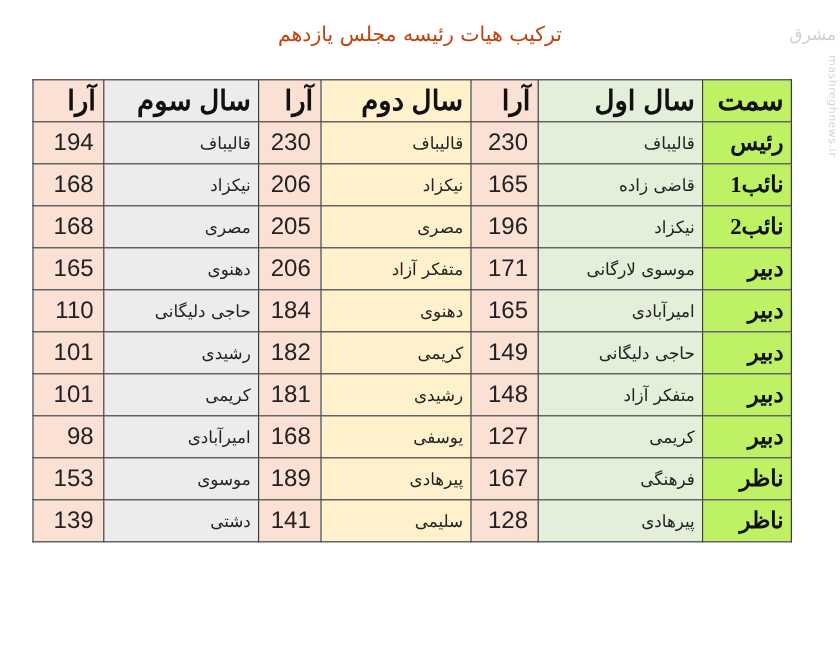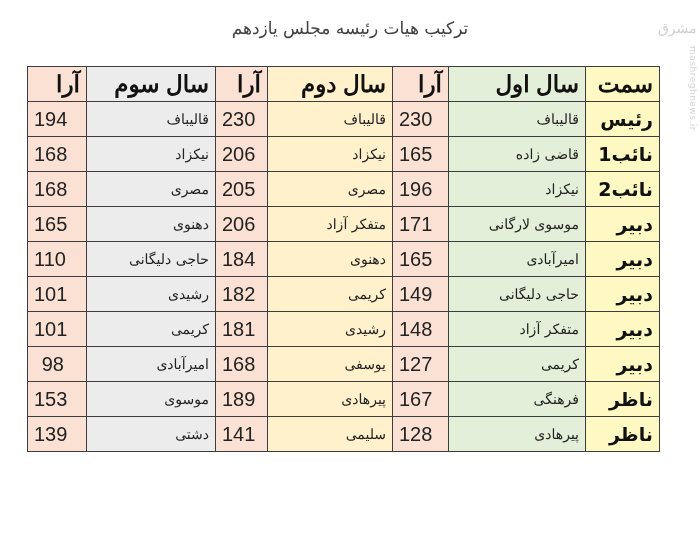--- a/index.html
+++ b/index.html
@@ -1,42 +1,42 @@
 <!DOCTYPE html>
 <html><head>
 <meta charset="utf-8">
 <style>
   html, body { margin:0; padding:0; background:#ffffff; }
   body { width:700px; height:559px; position:relative; overflow:hidden;
          font-family: "DejaVu Sans", sans-serif; }
   .title { position:absolute; top:18px; left:0; width:700px; text-align:center;
-           font-family:"DejaVu Serif", serif; font-size:17px; color:#404040; direction:rtl; }
+           font-family:"DejaVu Serif", serif; font-size:17px; color:#c2410c; direction:rtl; }
   .watermark { position:absolute; top:6px; right:4px; width:40px; height:58px; }
   .wm-logo { position:absolute; top:14px; left:2px; font-family:"DejaVu Serif", serif;
              font-size:14px; color:#cfcfcf; direction:rtl; }
   .wm-text { position:absolute; top:40px; right:-2px; writing-mode:vertical-rl;
              font-size:9px; color:#d6d6d6; letter-spacing:0.5px; font-family:"DejaVu Sans", sans-serif; }
   table { position:absolute; top:66px; left:27px; border-collapse:collapse;
           table-layout:fixed; width:632px; }
   td, th { border:1.5px solid #3d3d3d; height:34px; padding:0 6px; overflow:hidden;
            white-space:nowrap; }
   th { font-weight:bold; font-size:23px; text-align:right; direction:rtl; color:#111;
        font-family:Liberation Sans, sans-serif; }
   td.num { font-family:"Liberation Sans", sans-serif; font-size:20px; color:#222;
-           text-align:right; padding-right:22px; }
+           text-align:right; padding-right:8px; }
   td.name { font-family:"DejaVu Serif", serif; font-size:14px; color:#222; 
             direction:rtl; }
-  td.role { font-weight:bold; font-size:19px; text-align:right; direction:rtl; color:#111; }
+  td.role { font-weight:bold; font-size:19px; text-align:right; direction:rtl; color:#111;font-family:Liberation Serif, serif; }
   .c-votes3 { background:#fbe1d4; }
   .c-yr3 { background:#ececec;padding-left:20px; }
   .c-votes2 { background:#fbe1d4; }
   .c-yr2 { background:#fff1cc; }
   .c-votes1 { background:#fbe1d4; }
   .c-yr1 { background:#e3efd8; }
-  .c-role { background:#fef9c3; }
+  .c-role { background:#bef264; }
 </style>
 </head>
 <body>
 
 <div class="title">ترکیب هیات رئیسه مجلس یازدهم</div>
 
 <div class="watermark">
   <div class="wm-logo">مشرق</div>
   <div class="wm-text">mashreghnews.ir</div>
 </div>

